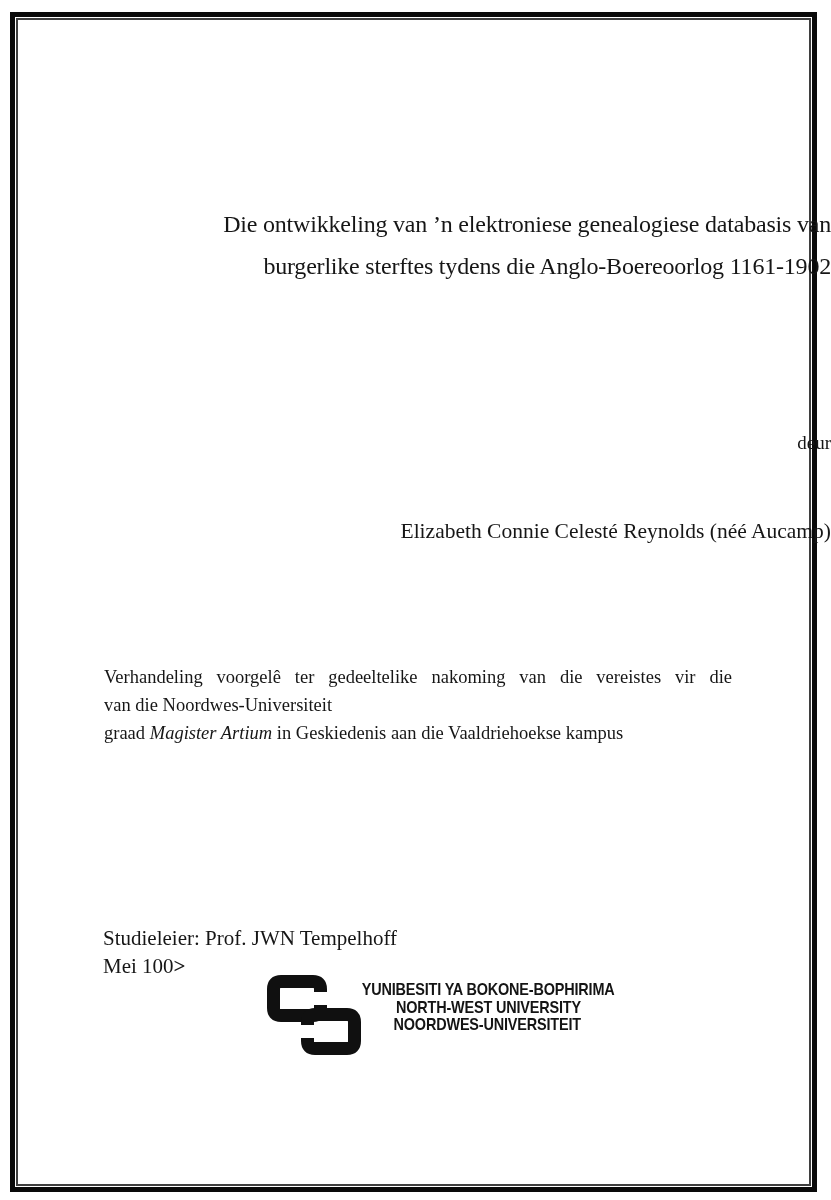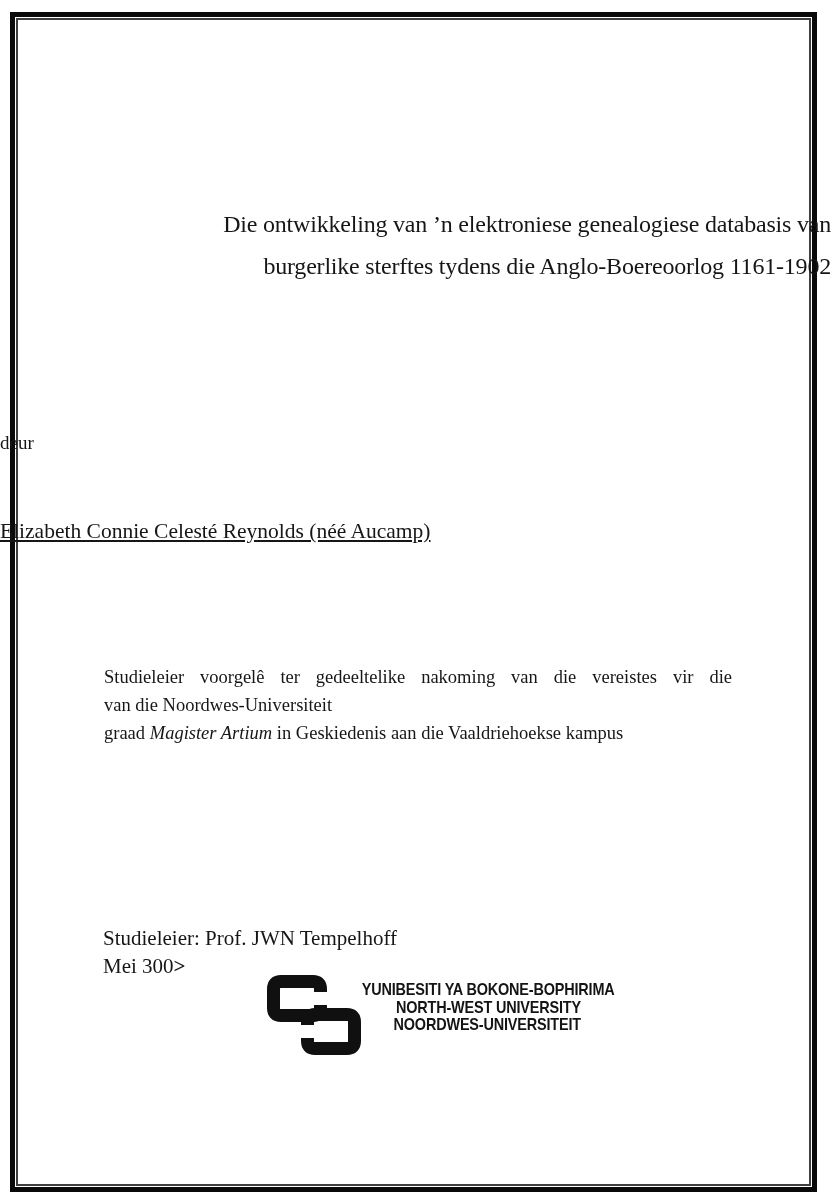--- a/index.html
+++ b/index.html
@@ -27,29 +27,28 @@
     position: absolute;
     left: 0; right: 0; top: 203px;
     text-align: right;
     font-size: 24px;
     line-height: 42px;
     letter-spacing: -0.2px;
   }
   .byline {
     position: absolute;
     left: 0; right: 0; top: 432px;
-    text-align: left;
+    text-align: right;
     font-size: 19px;
   }
   .author {
     position: absolute;
     left: 0; right: 0; top: 519px;
-    text-align: left;
+    text-align: right;
     font-size: 21.5px;
-    text-decoration: underline;
   }
   .submission {
     position: absolute;
     left: 104px; top: 663px;
     width: 628px;
     font-size: 18.5px;
     line-height: 28px;
   }
   .submission .justified {
     text-align: justify;
@@ -99,28 +98,28 @@
   <div class="title">
     <div>Die ontwikkeling van ’n elektroniese genealogiese databasis van</div>
     <div>burgerlike sterftes tydens die Anglo-Boereoorlog 1161-1902</div>
   </div>
 
   <div class="byline">deur</div>
 
   <div class="author">Elizabeth Connie Celesté Reynolds (néé Aucamp)</div>
 
   <div class="submission">
-    <div class="justified">Studieleier voorgelê ter gedeeltelike nakoming van die vereistes vir die</div>
+    <div class="justified">Verhandeling voorgelê ter gedeeltelike nakoming van die vereistes vir die</div>
     <div>van die Noordwes-Universiteit</div>
     <div><span>graad </span><i>Magister Artium</i><span> in Geskiedenis aan die Vaaldriehoekse kampus</span></div>
   </div>
 
   <div class="supervisor-block">
     <div>Studieleier: Prof. JWN Tempelhoff</div>
-    <div><span>Mei 300</span><span class="date-glyph">&gt;</span></div>
+    <div><span>Mei 100</span><span class="date-glyph">&gt;</span></div>
   </div>
 
   <div class="logo">
     <svg class="logo-mark" viewBox="0 0 94 80" xmlns="http://www.w3.org/2000/svg" aria-hidden="true">
       <path d="M 53.5 17 L 53.5 14 Q 53.5 6.5 46 6.5 L 14 6.5 Q 6.5 6.5 6.5 14 L 6.5 33 Q 6.5 40.5 14 40.5 L 46 40.5 Q 53.5 40.5 53.5 33 L 53.5 30" fill="none" stroke="#101010" stroke-width="13" stroke-linecap="butt"></path>
       <path d="M 40.5 50 L 40.5 47 Q 40.5 39.5 48 39.5 L 80 39.5 Q 87.5 39.5 87.5 47 L 87.5 66 Q 87.5 73.5 80 73.5 L 48 73.5 Q 40.5 73.5 40.5 66 L 40.5 63" fill="none" stroke="#101010" stroke-width="13" stroke-linecap="butt"></path>
     </svg>
     <div class="logo-text">
       <div>YUNIBESITI YA BOKONE-BOPHIRIMA</div>
       <div>NORTH-WEST UNIVERSITY</div>

